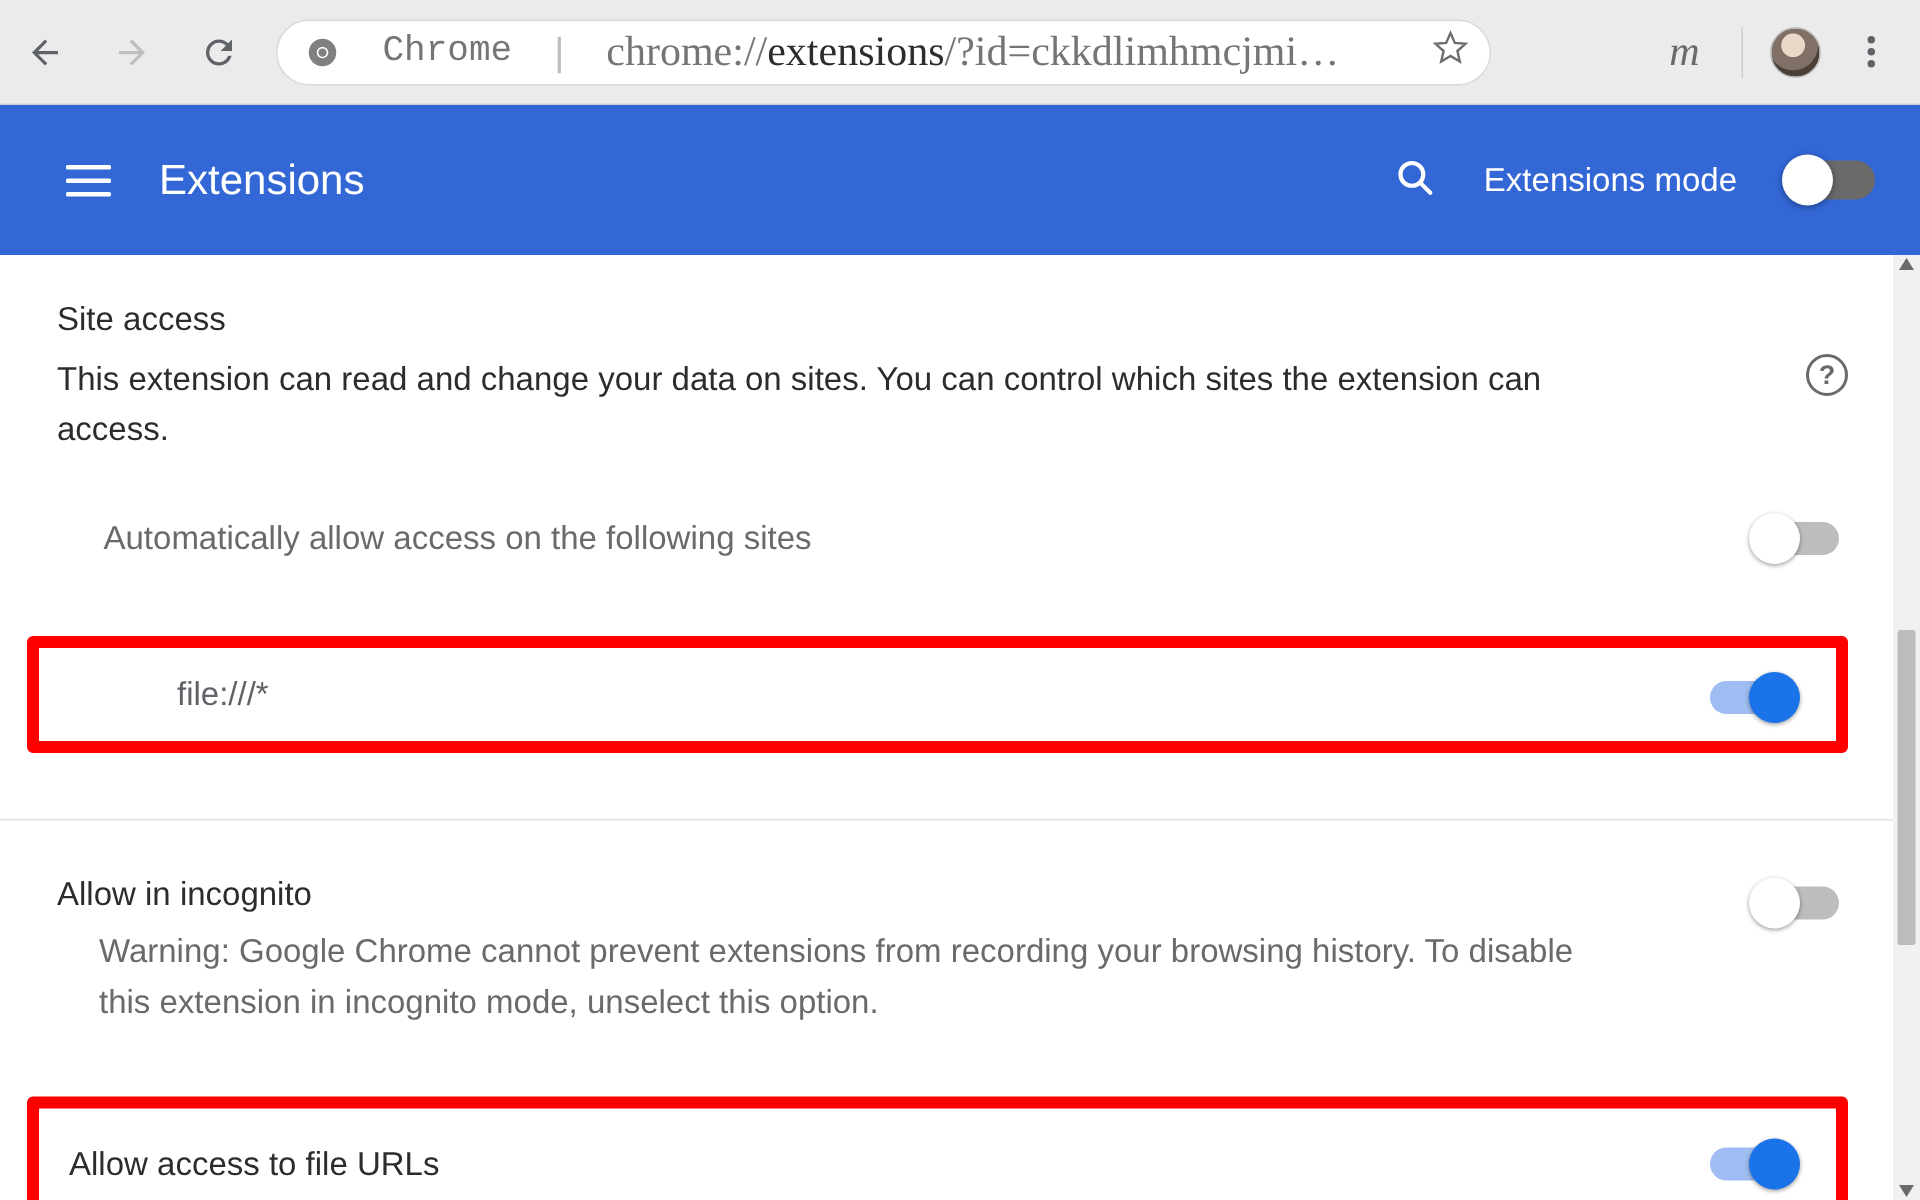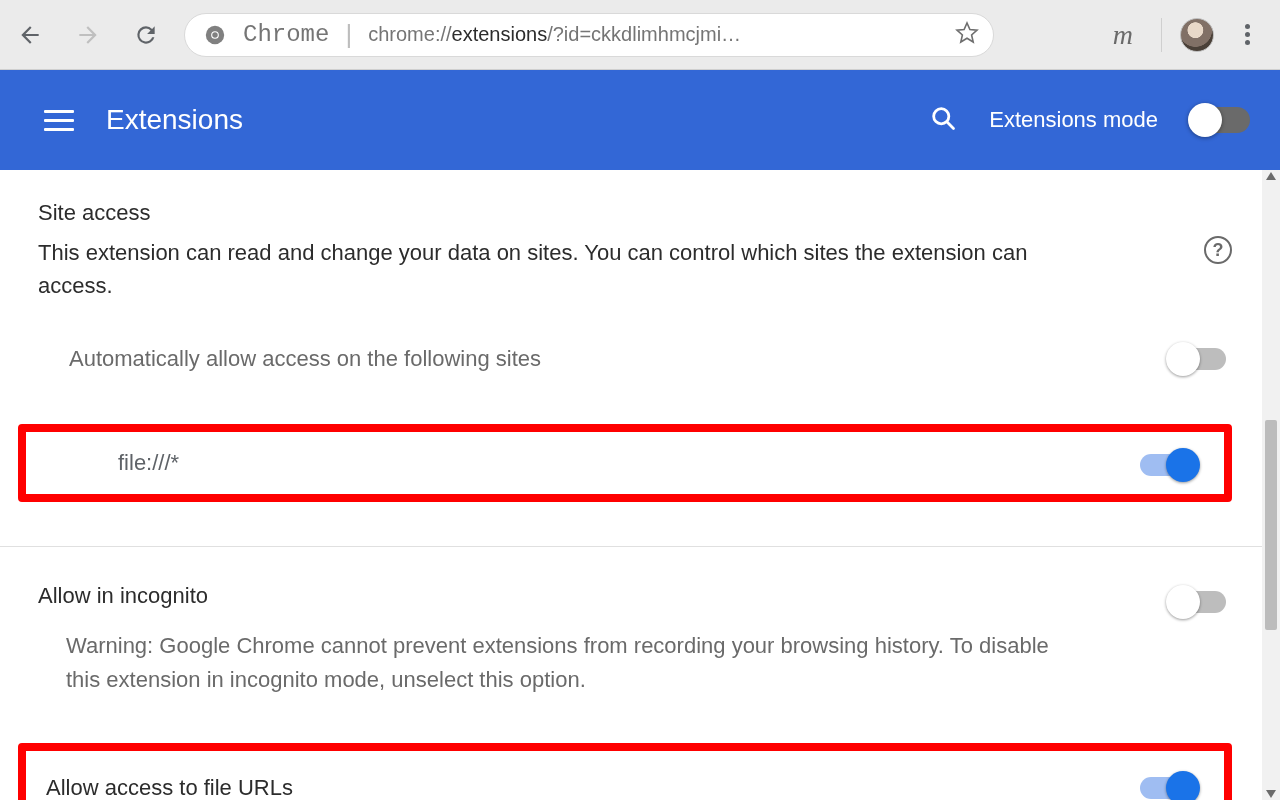--- a/index.html
+++ b/index.html
@@ -24,26 +24,26 @@
   .nav-btn svg { width: 26px; height: 26px; }
   .omnibox {
     flex: 0 0 810px;
     height: 44px;
     background: #fff;
     border: 1px solid #d9d9d9;
     border-radius: 22px;
     display: flex;
     align-items: center;
     padding: 0 14px 0 18px;
-    gap: 16px;
+    gap: 28px;
   }
   .chrome-icon { width: 24px; height: 24px; display:flex; align-items:center; justify-content:center;}
   .omni-label { font-family: "Courier New", monospace; font-size: 24px; color: #757575; }
   .omni-sep   { color: #bdbdbd; font-size: 26px; }
-  .omni-url   { font-family: Liberation Sans, sans-serif; font-size: 20px; color: #757575; white-space: nowrap; }
+  .omni-url   { font-family: Liberation Serif, serif; font-size: 28px; color: #757575; white-space: nowrap; }
   .omni-url .bold { color: #2c2c2c; }
   .star-btn { margin-left: auto; color: #6e6e6e; }
   .tb-spacer { flex: 1; }
   .tb-m { font-family: Georgia, serif; font-style: italic; font-size: 28px; color: #6a6a6a; padding: 0 10px;}
   .tb-div { width: 1px; height: 34px; background: #cfcfcf; }
   .avatar {
     width: 34px; height: 34px; border-radius: 50%;
     background: radial-gradient(circle at 45% 35%, #e8d8c8 0 28%, #817066 30% 60%, #4a4038 62% 100%);
     border: 1px solid #bdbdbd;
   }
@@ -118,21 +118,21 @@
     margin-left: -20px;
     padding: 18px 22px 18px 92px;
     display:flex; align-items:flex-end;
     font-size:22px; color:#5f6368;
     margin-top: 52px;
     background:#fff;
   }
   .divider-line { height:1px; background:#e0e0e0; margin: 44px -30px 0 -38px; }
 
   .incog-block { padding-top: 36px;}
-  .incog-title { font-size:22px; color:#2c2c2c; margin-bottom:20px;}
+  .incog-title { font-size:22px; color:#2c2c2c; margin-bottom:8px;}
   .incog-desc { font-size:22px; color:#6a6a6a; line-height:1.55; max-width: 1020px; margin-left: 28px;}
   .incog-row { display:flex; align-items:flex-start;}
   .incog-row .toggle-off { margin-top: 8px;}
 
   .highlight2 {
     border: 8px solid #ff0000;
     border-radius: 4px;
     margin-left:-20px;
     margin-top: 46px;
     padding: 24px 22px 24px 20px;

